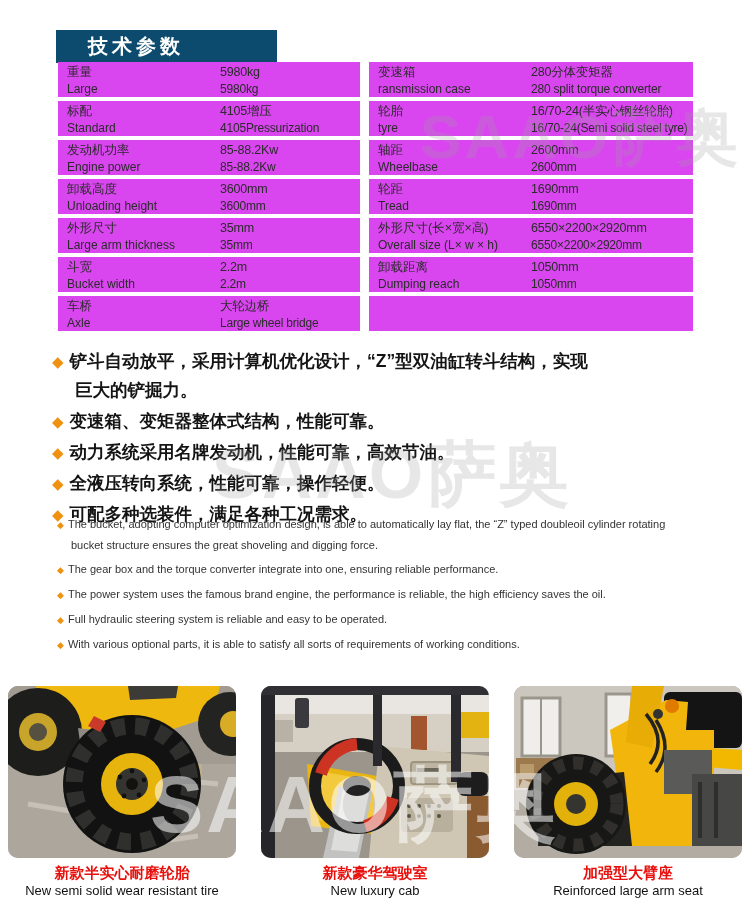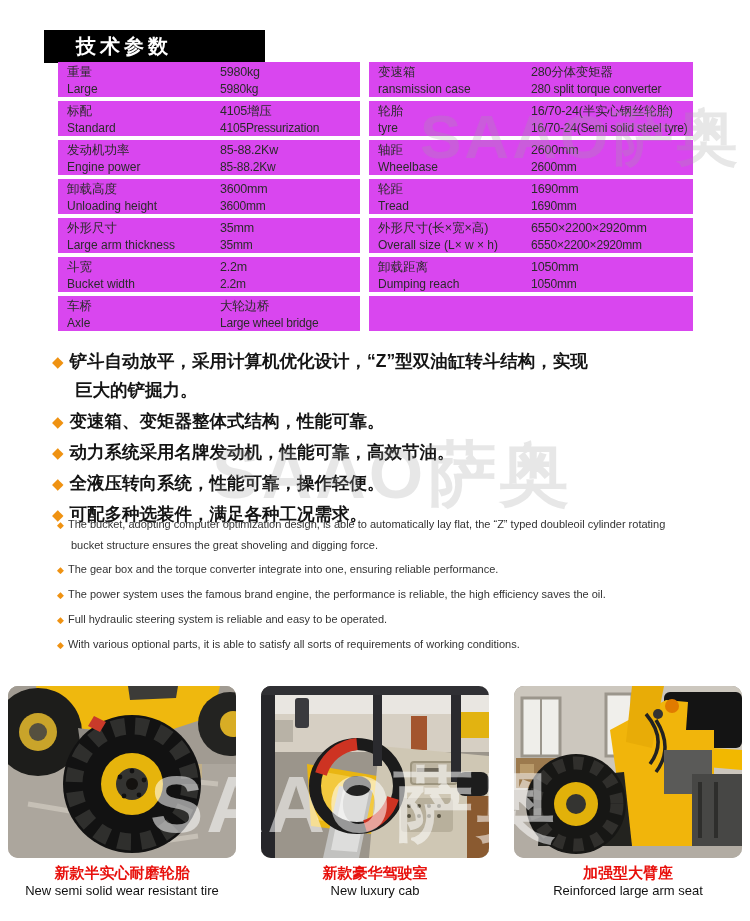--- a/index.html
+++ b/index.html
@@ -2,22 +2,22 @@
 <html><head>
 <meta charset="utf-8">
 <style>
   html,body{margin:0;padding:0;}
   body{
     width:750px;height:921px;position:relative;background:#ffffff;
     font-family:"Liberation Sans",sans-serif;overflow:hidden;color:#222;
   }
   
   .banner{
-    position:absolute;left:44px;top:30px;width:221px;height:33px;
-    background:#000000;color:#fff;font-size:20px;font-weight:bold;
+    position:absolute;left:56px;top:30px;width:221px;height:33px;
+    background:#0c4a6e;color:#fff;font-size:20px;font-weight:bold;
     line-height:33px;padding-left:32px;box-sizing:border-box;letter-spacing:4px;
   }
   
   .table-wrap{position:absolute;left:58px;top:62px;width:635px;display:flex;}
   .half-left{width:302px;margin-right:9px;}
   .half-right{width:324px;}
   .srow{
     background:#d946ef;height:35px;margin-bottom:4px;
     padding:2px 0 0 9px;box-sizing:border-box;display:flex;
   }

